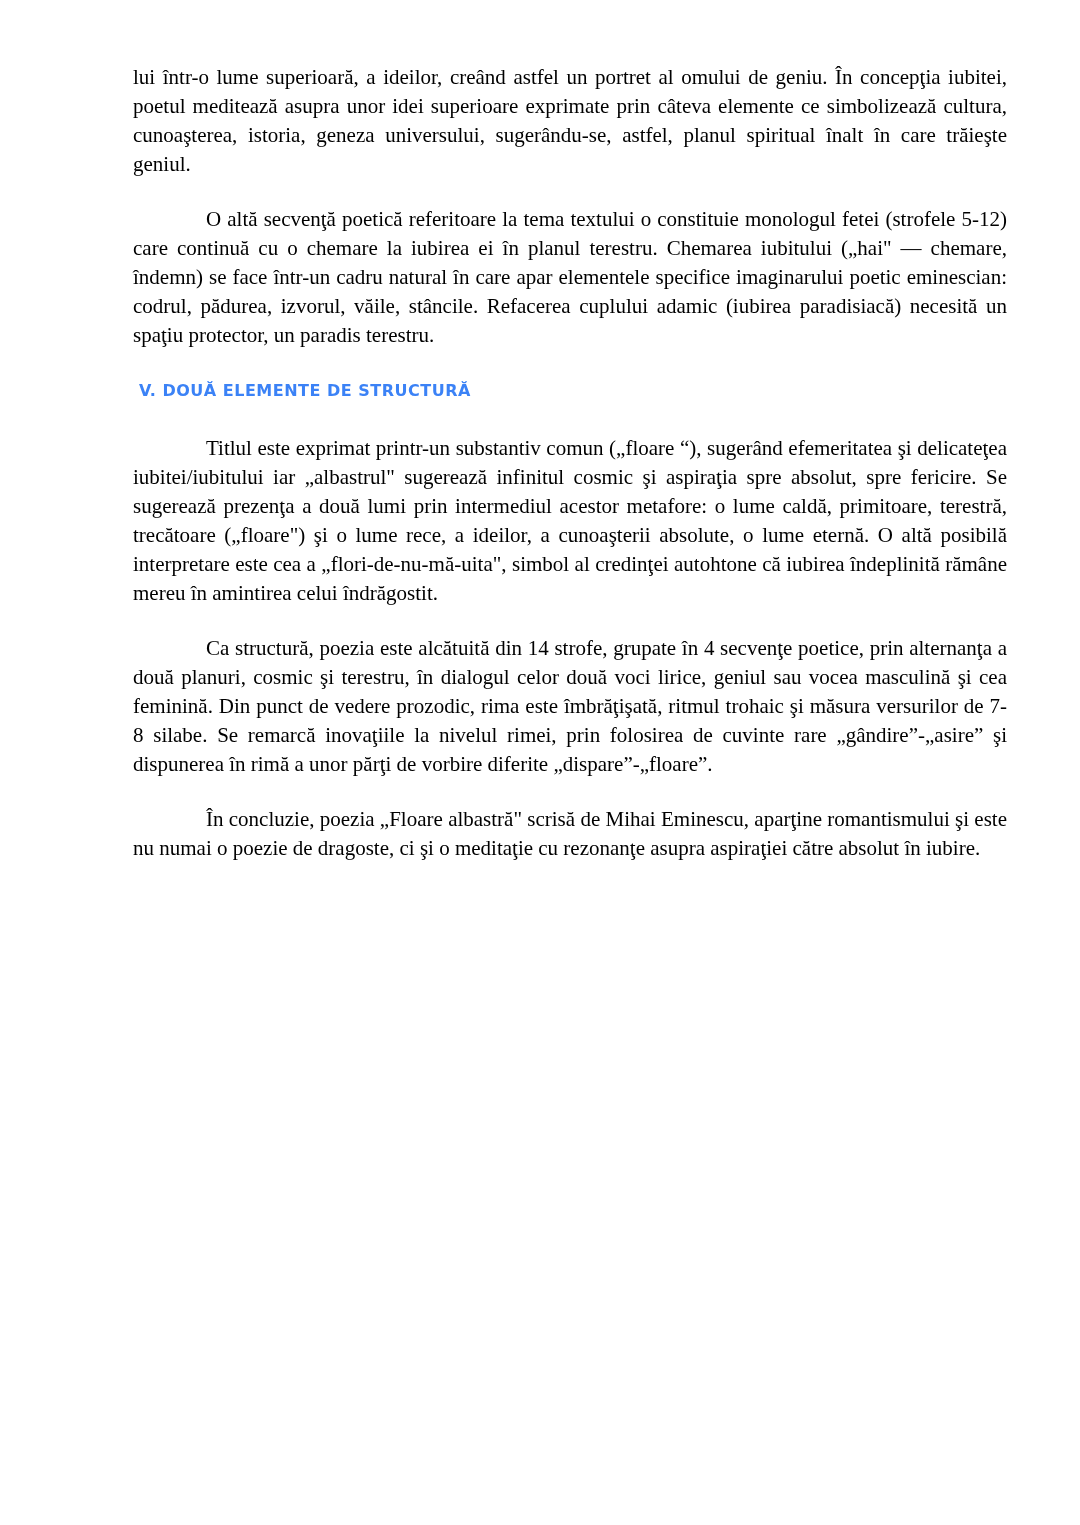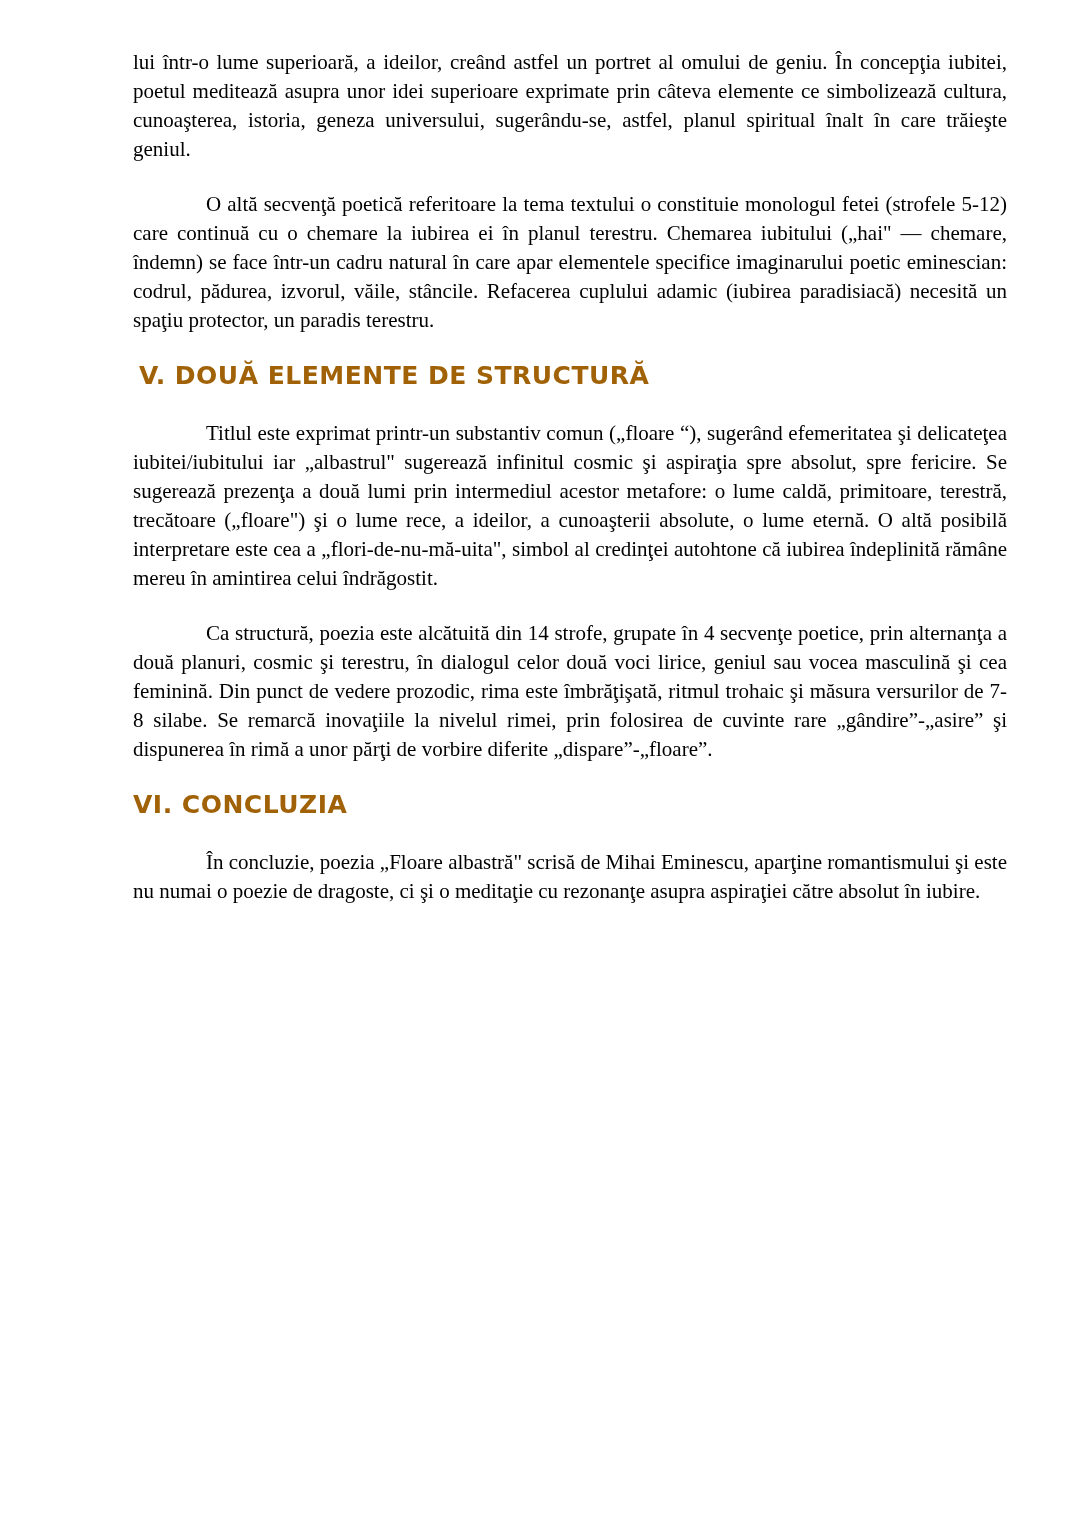--- a/index.html
+++ b/index.html
@@ -6,63 +6,62 @@
     margin: 0;
     padding: 0;
     background: #ffffff;
   }
   .page {
     position: relative;
     width: 1080px;
     height: 1419px;
     background: #ffffff;
     box-sizing: border-box;
-    padding: 48px 73px 0 133px;
+    padding: 63px 73px 0 133px;
     font-family: "Liberation Serif", "DejaVu Serif", serif;
     font-size: 21px;
     line-height: 29px;
     color: #000000;
     overflow: hidden;
   }
   p.body-p {
     margin: 0 0 26px 0;
     text-align: justify;
   }
   p.body-p.indent {
     text-indent: 73px;
   }
   .bold {
     font-weight: 400;
   }
   h2.section-heading {
     font-family: "DejaVu Sans", "Liberation Sans", sans-serif;
     font-weight: 700;
-    font-size: 25px;
+    font-size: 16px;
     line-height: 30px;
     letter-spacing: 0.5px;
     margin: 16px 0 28px 0;
     text-align: left;
-    color: #a16207;
+    color: #3b82f6;
   }
   h2.offset {
     margin-left: 6px;
   }
 </style>
 </head>
 <body>
 
 <div class="page">
 
   <p class="body-p"><span>lui într-o lume superioară, a ideilor, creând astfel un portret al omului de geniu. În concepţia iubitei, poetul meditează asupra unor idei superioare exprimate prin câteva elemente ce simbolizează cultura, cunoaşterea, istoria, geneza universului, sugerându-se, astfel, planul spiritual înalt în care trăieşte geniul.</span></p>
 
   <p class="body-p indent"><span class="bold">O altă secvenţă</span><span> poetică referitoare la tema textului o constituie </span><span class="bold">monologul fetei (strofele 5-12)</span><span> care continuă cu o chemare la iubirea ei în planul terestru. Chemarea iubitului („hai" — chemare, îndemn) se face într-un cadru natural în care apar elementele specifice imaginarului poetic eminescian: codrul, pădurea, izvorul, văile, stâncile. Refacerea cuplului adamic (iubirea paradisiacă) necesită un spaţiu protector, un paradis terestru.</span></p>
 
   <h2 class="section-heading offset">V. DOUĂ ELEMENTE DE STRUCTURĂ</h2>
 
   <p class="body-p indent"><span class="bold">Titlul</span><span> este exprimat printr-un substantiv comun („floare “), sugerând efemeritatea şi delicateţea iubitei/iubitului iar „albastrul" sugerează infinitul cosmic şi aspiraţia spre absolut, spre fericire. Se sugerează prezenţa a două lumi prin intermediul acestor metafore: o lume caldă, primitoare, terestră, trecătoare („floare") şi o lume rece, a ideilor, a cunoaşterii absolute, o lume eternă. O altă posibilă interpretare este cea a „flori-de-nu-mă-uita", simbol al credinţei autohtone că iubirea îndeplinită rămâne mereu în amintirea celui îndrăgostit.</span></p>
 
   <p class="body-p indent"><span class="bold">Ca structură,</span><span> poezia este alcătuită din 14 strofe, grupate în 4 secvenţe poetice, prin alternanţa a două planuri, cosmic şi terestru, în dialogul celor două voci lirice, geniul sau vocea masculină şi cea feminină. Din punct de vedere prozodic, rima este îmbrăţişată, ritmul trohaic şi măsura versurilor de 7-8 silabe. Se remarcă inovaţiile la nivelul rimei, prin folosirea de cuvinte rare „gândire”-„asire” şi dispunerea în rimă a unor părţi de vorbire diferite „dispare”-„floare”.</span></p>
 
-  <h2 class="section-heading">VI. CONCLUZIA</h2>
 
   <p class="body-p indent"><span>În concluzie, poezia „Floare albastră" scrisă de Mihai Eminescu, aparţine romantismului şi este nu numai o poezie de dragoste, ci şi o meditaţie cu rezonanţe asupra aspiraţiei către absolut în iubire.</span></p>
 
 </div>
 
 </body></html>

